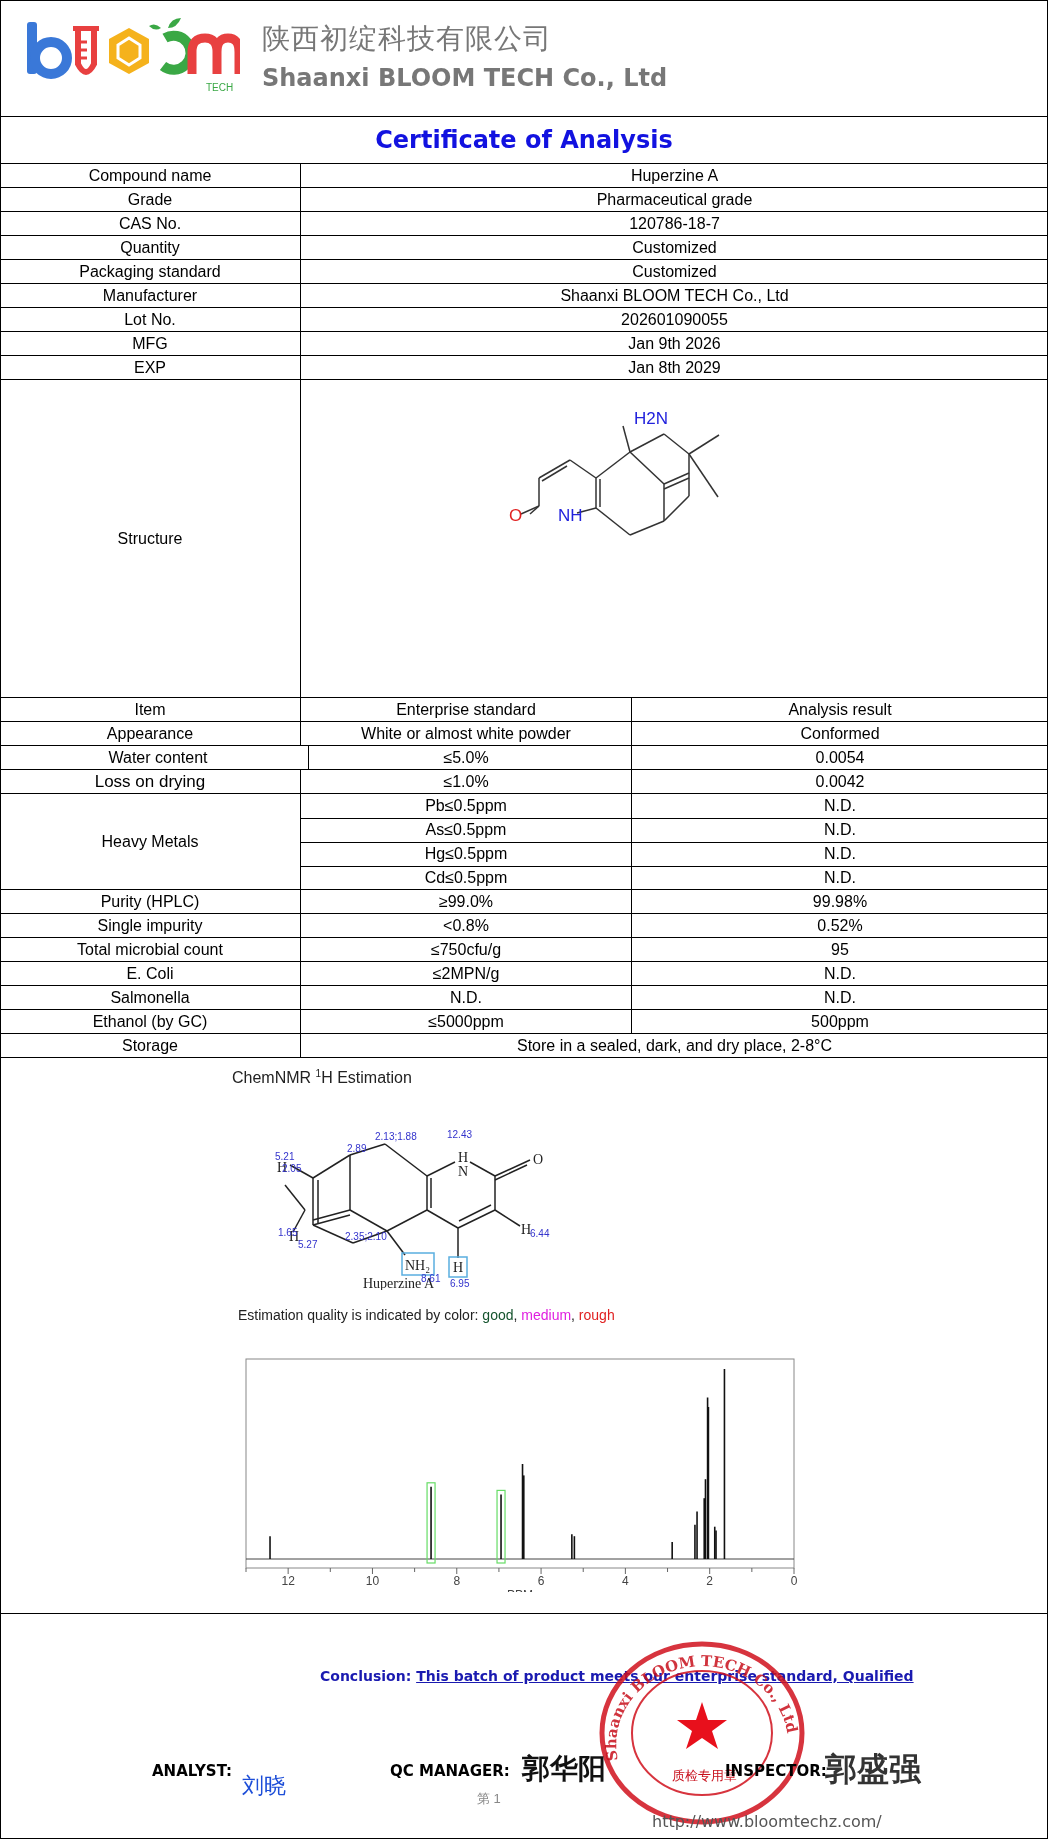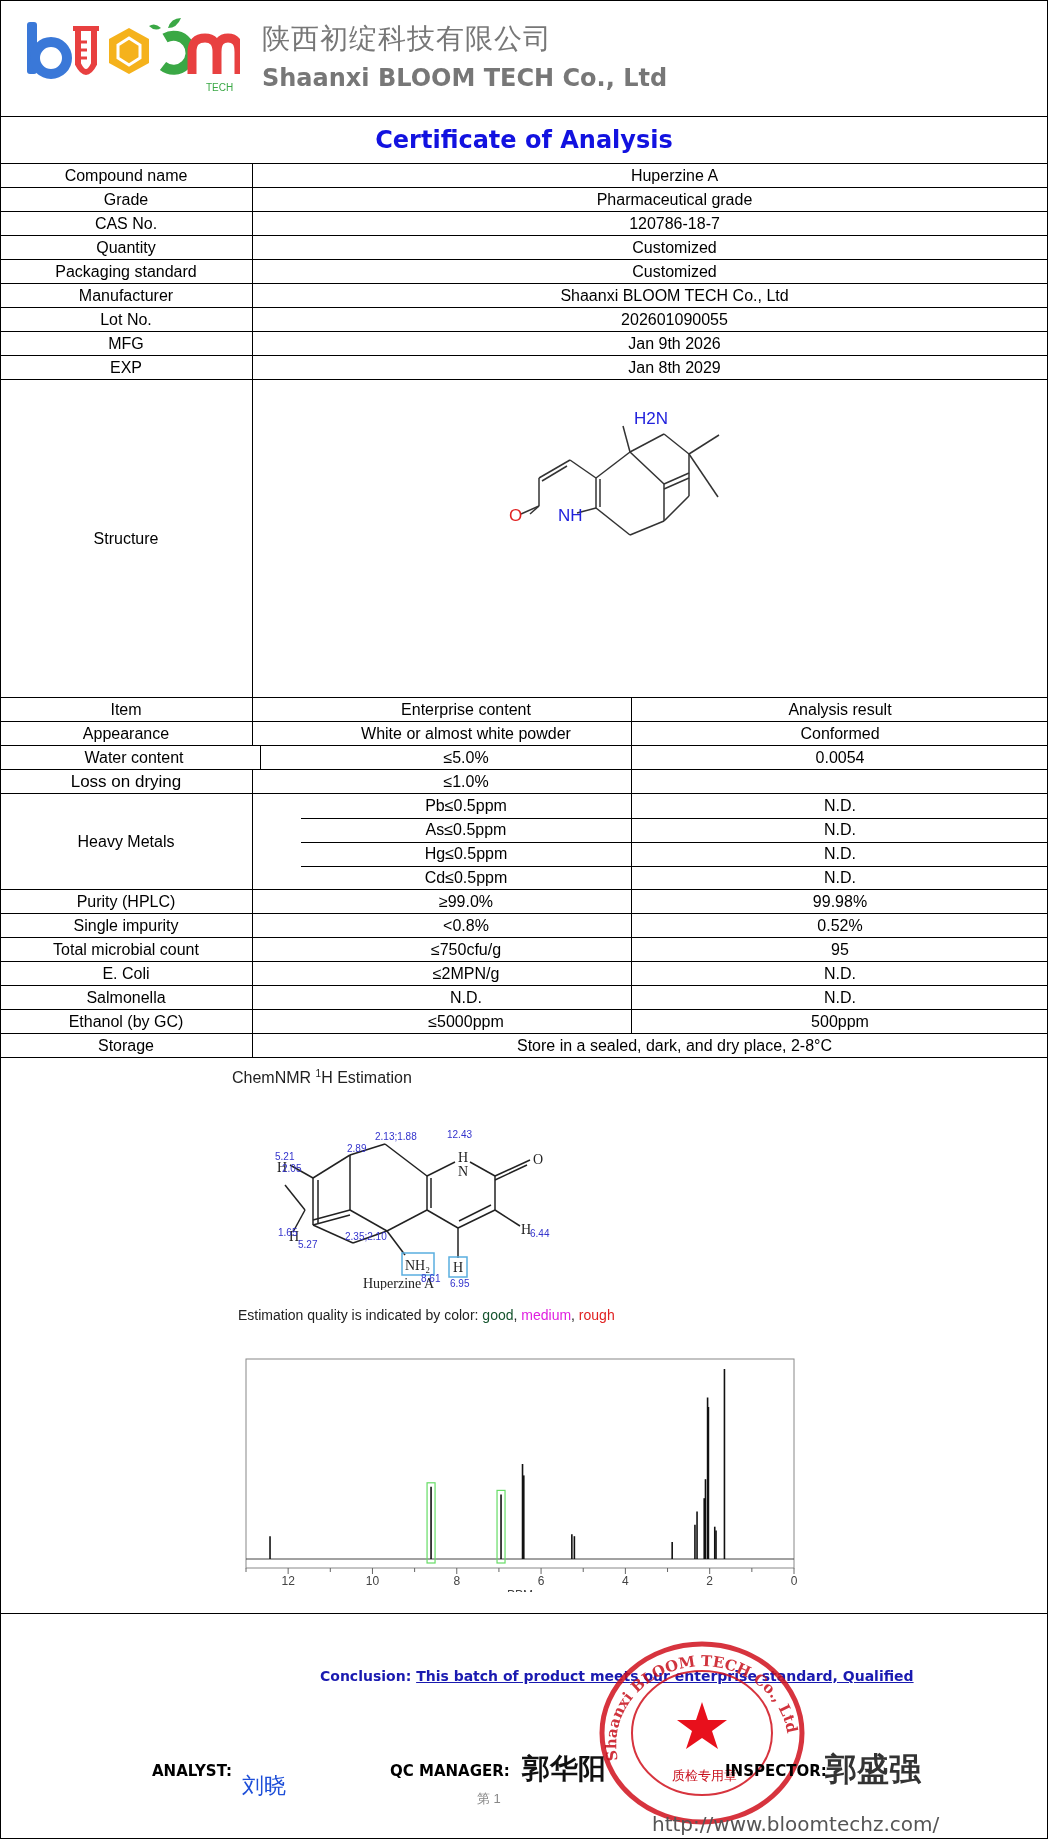--- a/index.html
+++ b/index.html
@@ -5,35 +5,35 @@
   html,body{margin:0;padding:0;background:#fff;}
   body{width:1048px;height:1840px;position:relative;overflow:hidden;font-family:"Liberation Sans",sans-serif;color:#000;}
   .frame{position:absolute;left:0;top:0;width:1046px;height:1837px;border:1px solid #000;}
   .hdr{position:absolute;left:0;top:0;width:1048px;height:116px;border-bottom:1.5px solid #000;}
   .logo{position:absolute;left:25px;top:14px;width:215px;height:80px;}
   .cn{position:absolute;left:262px;top:20px;font-family:"DejaVu Serif",serif;font-size:28px;color:#777;letter-spacing:1px;}
   .en{position:absolute;left:262px;top:64px;font-family:"DejaVu Sans",sans-serif;font-size:24px;font-weight:bold;color:#777;}
   .title{position:absolute;left:0;top:117px;width:1048px;height:46px;display:flex;align-items:center;justify-content:center;font-family:"DejaVu Sans",sans-serif;font-weight:bold;font-size:24px;color:#1212e0;border-bottom:1.5px solid #000;}
   .row{position:absolute;left:0;width:1048px;height:24px;border-bottom:1.5px solid #000;box-sizing:border-box;}
   .cell{position:absolute;top:0;height:100%;display:flex;align-items:center;justify-content:center;font-size:16px;box-sizing:border-box;}
-  .c1{left:0;width:253px;border-right:1.5px solid #000;}
+  .c1{left:0;width:301px;border-right:1.5px solid #000;}
   .c2w{left:301px;width:747px;}
   .c2{left:301px;width:331px;border-right:1.5px solid #000;}
   .c3{left:632px;width:416px;}
   .nmr-title{position:absolute;left:232px;top:1068px;font-size:16px;color:#222;}
   .nmr-title sup{font-size:10px;}
   .quality{position:absolute;left:238px;top:1307px;font-size:14px;color:#222;}
   .q-good{color:#14532d;} .q-med{color:#e020e0;} .q-rough{color:#e02020;}
   .sep{position:absolute;left:0;top:1613px;width:1048px;border-top:1.5px solid #000;}
   .concl{position:absolute;left:320px;top:1668px;font-family:"DejaVu Sans",sans-serif;font-weight:bold;font-size:14px;color:#1a1ab0;}
   .concl .u{text-decoration:underline;}
   .sig{position:absolute;top:1762px;font-family:"DejaVu Sans",sans-serif;font-weight:bold;font-size:15px;}
   .signame{position:absolute;font-family:"DejaVu Serif",serif;}
   .page{position:absolute;left:477px;top:1790px;font-size:13px;color:#888;}
-  .url{position:absolute;left:652px;top:1812px;font-family:"DejaVu Sans",sans-serif;font-size:20px;color:#555;}
+  .url{position:absolute;left:652px;top:1812px;font-family:"DejaVu Sans",sans-serif;font-size:16px;color:#555;}
   .stamp{position:absolute;left:598px;top:1640px;width:208px;height:186px;}
 </style>
 </head>
 <body>
 
 <div class="frame"></div>
 
 <div class="hdr">
   <svg class="logo" viewBox="0 0 215 80">
 
@@ -133,36 +133,37 @@
       <text x="333" y="44" font-size="17" fill="#2222dd" font-family="Liberation Sans, sans-serif">H2N</text>
       <text x="208" y="141" font-size="17" fill="#e02020" font-family="Liberation Sans, sans-serif">O</text>
       <text x="257" y="141" font-size="17" fill="#2222dd" font-family="Liberation Sans, sans-serif">NH</text>
     </svg>
   </div>
 </div>
 
 <div id="tests-table">
     <div class="row" style="top: 698px;">
       <div class="cell c1">Item</div>
-    <div class="cell c2">Enterprise content</div>
+    <div class="cell c2">Enterprise standard</div>
     <div class="cell c3">Analysis result</div>
     </div>
     <div class="row" style="top: 722px;">
       <div class="cell c1">Appearance</div>
       <div class="cell c2">White or almost white powder</div>
       <div class="cell c3">Conformed</div>
     </div>
     <div class="row" style="top: 746px;">
       <div class="cell c1" style="font-size: 16px; margin-left: 8px;">Water content</div>
       <div class="cell c2">≤5.0%</div>
       <div class="cell c3">0.0054</div>
     </div>
     <div class="row" style="top: 770px;">
       <div class="cell c1" style="font-size: 17px;">Loss on drying</div>
       <div class="cell c2">≤1.0%</div>
+      <div class="cell c3">0.0042</div>
     </div>
     <div class="row" style="top: 794px; border-bottom: none;">
       <div style="position:absolute;left:301px;right:0;bottom:-1px;border-bottom:1.5px solid #000;"></div>
       <div class="cell c2">Pb≤0.5ppm</div>
       <div class="cell c3">N.D.</div>
     </div>
     <div class="row" style="top: 818px; border-bottom: none; padding-left: 25px;">
       <div style="position:absolute;left:301px;right:0;bottom:-1px;border-bottom:1.5px solid #000;"></div>
       <div class="cell c2">As≤0.5ppm</div>
       <div class="cell c3">N.D.</div>

